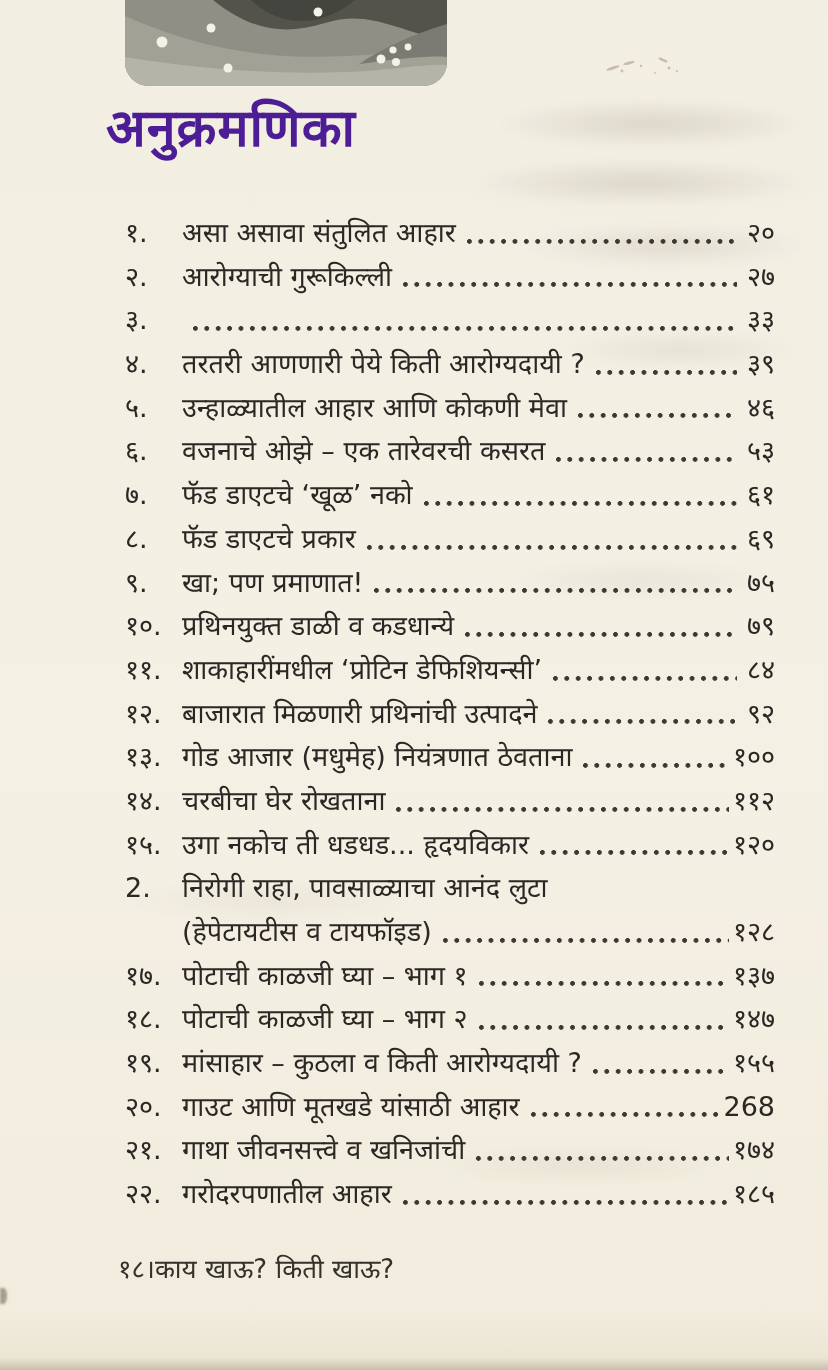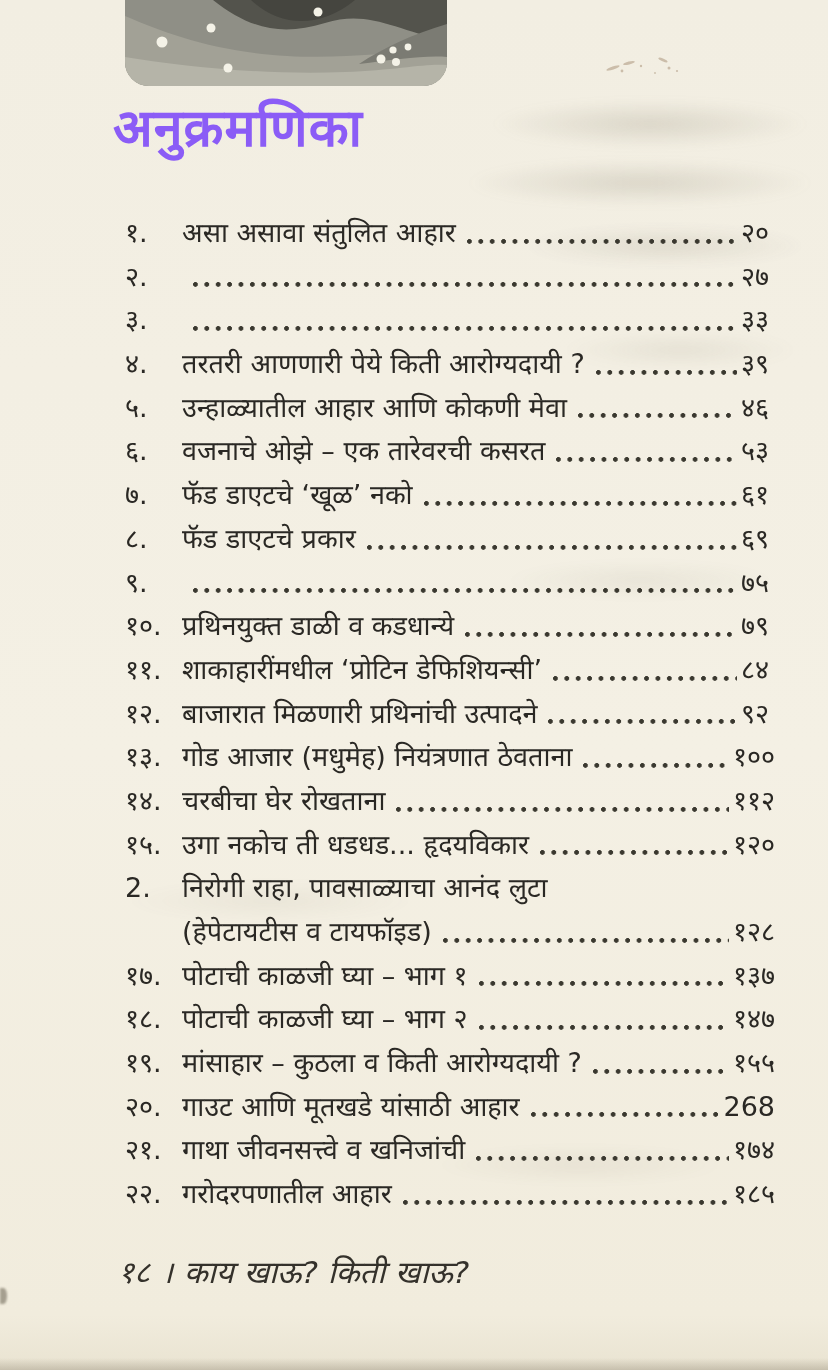--- a/index.html
+++ b/index.html
@@ -32,47 +32,47 @@
   .g1{ left:490px; top:100px;  width:320px; height:48px; }
   .g2{ left:465px; top:160px;  width:350px; height:46px; }
   .g3{ left:520px; top:225px;  width:290px; height:42px; opacity:.8; }
   .g4{ left:560px; top:330px;  width:240px; height:40px; opacity:.55; }
   .g5{ left:500px; top:560px;  width:280px; height:40px; opacity:.45; }
   .g6{ left:120px; top:880px;  width:300px; height:42px; opacity:.4; }
   .g7{ left:430px; top:1145px; width:300px; height:40px; opacity:.45; }
 
   
   .page-title{
-    position:absolute; left:113px; top:90px;
-    font-size:52px; font-weight:800; letter-spacing:1px; color:#8b5cf6;
+    position:absolute; left:106px; top:90px;
+    font-size:52px; font-weight:800; letter-spacing:1px; color:#4c1d95;
   }
 
   
   .toc{ position:absolute; left:125px; top:211px; width:650px; }
   .toc-line{
     display:flex; align-items:baseline;
     height:43.7px; line-height:43.7px;
     font-size:27px; color:#2a2824; white-space:nowrap;
   }
   .num{ flex:0 0 57px; }
   .ttl{ flex:0 0 auto; }
   .leader{
     flex:1 1 auto; min-width:14px; align-self:stretch;
     margin:0 4px 0 9px;
     background-image:radial-gradient(circle at 2.4px 2.4px, #3a382f 2.05px, rgba(58,56,47,0) 2.7px);
     background-size:11.4px 5px;
     background-repeat:repeat-x;
     background-position:left 2px bottom 11px;
   }
-  .pg{ flex:0 0 auto; min-width:34px; }
+  .pg{ flex:0 0 auto; min-width:34px; text-align:right; }
 
   
   .footer{
     position:absolute; left:118px; top:1250px;
-    font-size:31px; color:#34312b; display:flex; gap:11px; align-items:baseline;font-style:italic;
+    font-size:26px; color:#34312b; display:flex; align-items:baseline;
   }
 
   
   .bottom-edge{
     position:absolute; left:0; bottom:0; width:100%; height:12px;
     background:linear-gradient(180deg, rgba(110,100,80,0), rgba(110,100,80,.28));
   }
   .edge-speck{
     position:absolute; left:0; top:1288px; width:7px; height:16px;
     background:rgba(90,82,66,.5); border-radius:0 60% 60% 0; filter:blur(1px);
@@ -132,20 +132,21 @@
     <div class="toc-line">
       <span class="num">१.</span>
       <span class="ttl">असा असावा संतुलित आहार</span>
       <span class="leader"></span>
       <span class="pg">२०</span>
     </div>
   </div>
     <div class="toc-entry">
     <div class="toc-line">
       <span class="num">२.</span>
+      <span class="ttl">आरोग्याची गुरूकिल्ली</span>
       <span class="leader"></span>
       <span class="pg">२७</span>
     </div>
   </div>
     <div class="toc-entry">
     <div class="toc-line">
       <span class="num">३.</span>
       <span class="leader"></span>
       <span class="pg">३३</span>
     </div>
@@ -186,20 +187,21 @@
     <div class="toc-line">
       <span class="num">८.</span>
       <span class="ttl">फॅड डाएटचे प्रकार</span>
       <span class="leader"></span>
       <span class="pg">६९</span>
     </div>
   </div>
     <div class="toc-entry">
     <div class="toc-line">
       <span class="num">९.</span>
+      <span class="ttl">खा; पण प्रमाणात!</span>
       <span class="leader"></span>
       <span class="pg">७५</span>
     </div>
   </div>
     <div class="toc-entry">
     <div class="toc-line">
       <span class="num">१०.</span>
       <span class="ttl">प्रथिनयुक्त डाळी व कडधान्ये</span>
       <span class="leader"></span>
       <span class="pg">७९</span>

